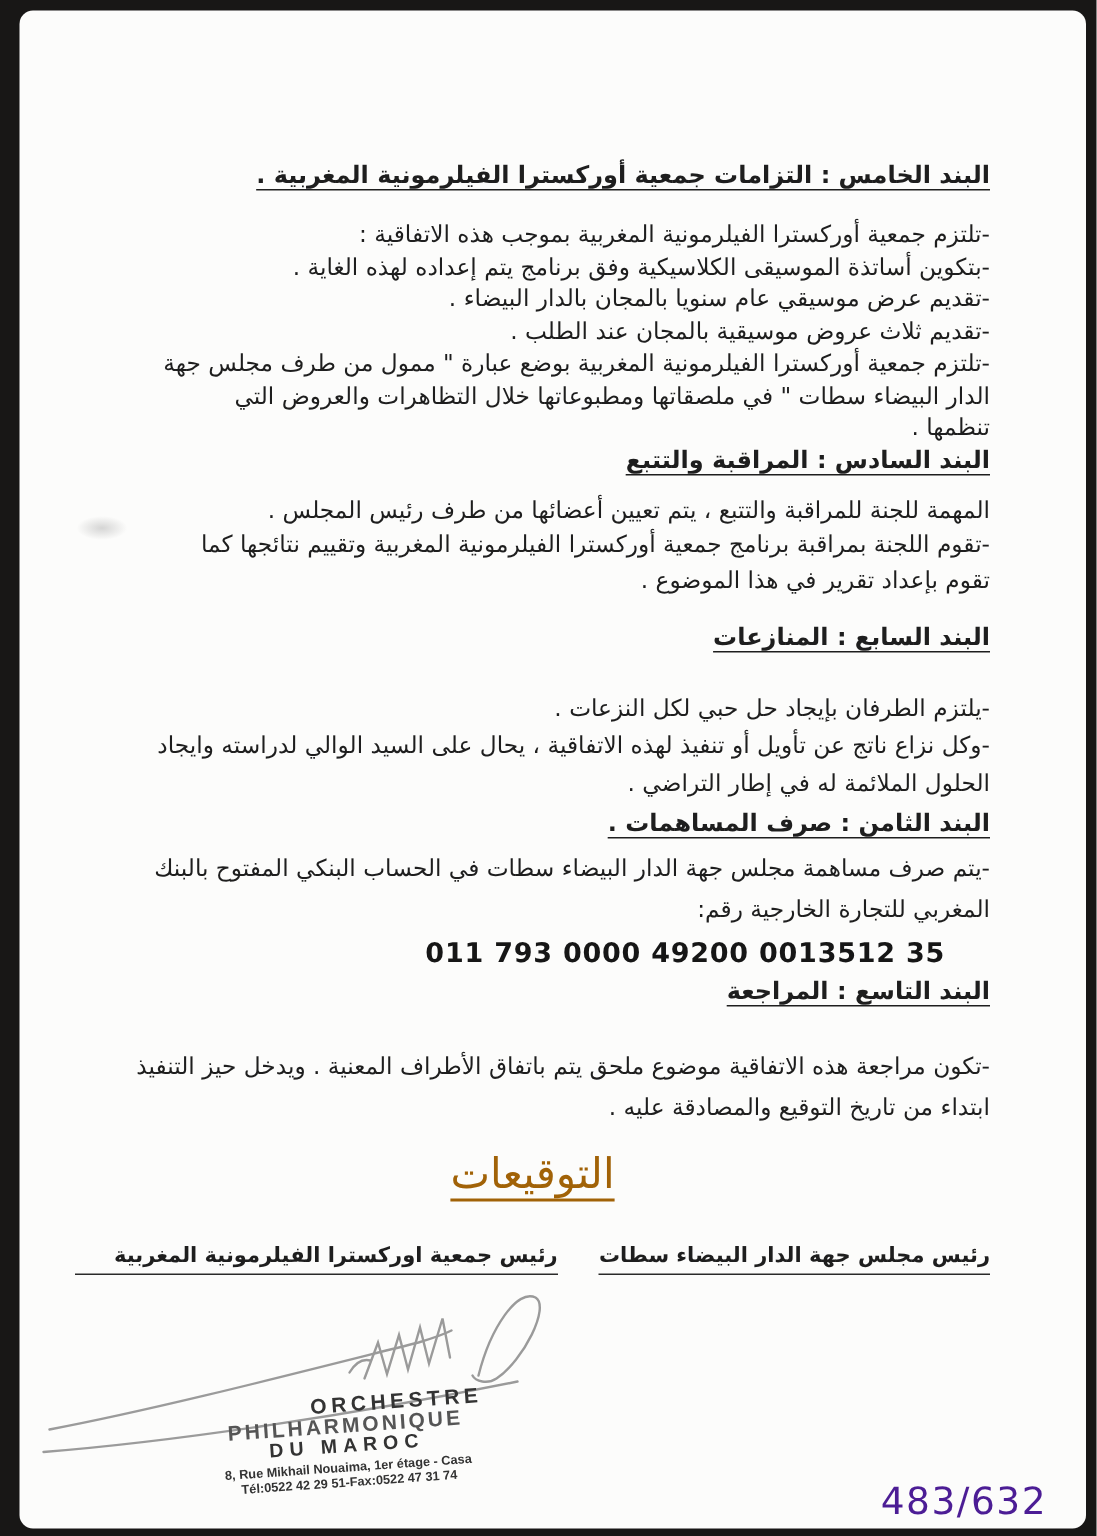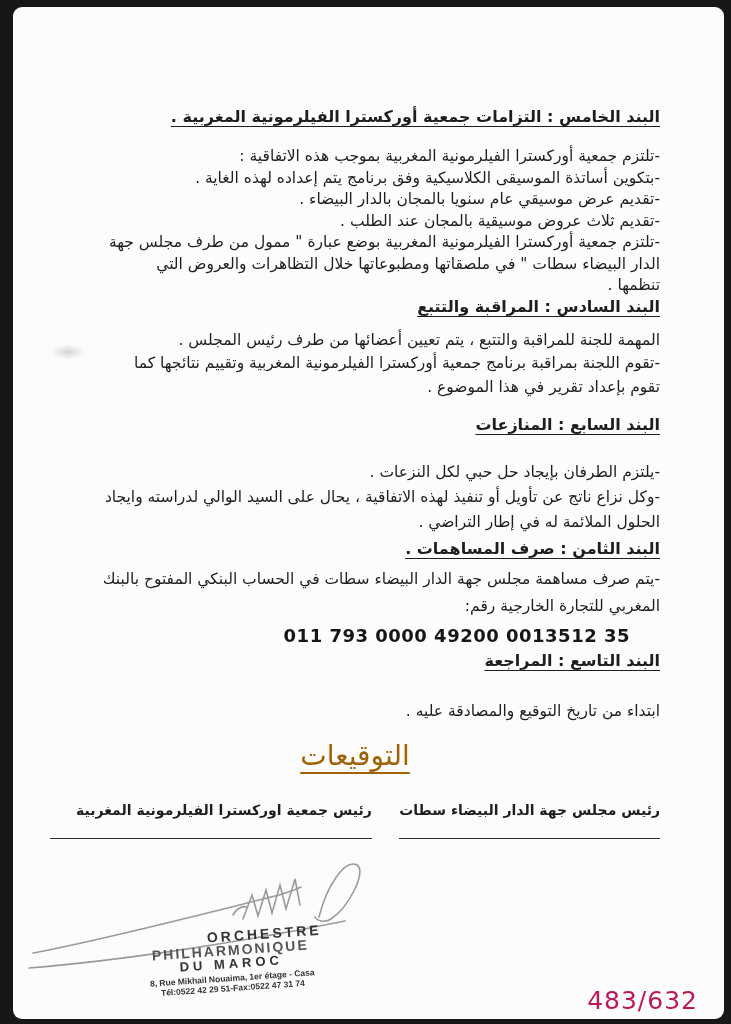--- a/index.html
+++ b/index.html
@@ -45,41 +45,41 @@
   .signatures-title{
     text-align:center;font-size:28px;margin-top:14px;
     text-decoration:underline;text-underline-offset:7px;
     color:#a16207;
   }
   .signature-row{
     display:flex;justify-content:space-between;align-items:flex-start;
     margin-top:30px;font-size:14px;font-weight:bold;
   }
   .signature-row .sig{
-    border-bottom:1.2px solid #2a2a2a;padding-bottom:20px;white-space:nowrap;
+    border-bottom:1.2px solid #2a2a2a;padding-bottom:4px;white-space:nowrap;
   }
   .sig-left{padding-inline-end:26px;}
   .signature-scribble{position:absolute;left:14px;top:848px;}
   .stamp{
     position:absolute;left:98px;top:921px;width:240px;
     transform:rotate(-4deg);text-align:center;
     font-family:"Liberation Sans",sans-serif;color:#333;
   }
   .stamp-l1{font-size:14px;font-weight:bold;letter-spacing:3px;margin-left:70px;}
   .stamp-l2{font-size:14px;font-weight:bold;letter-spacing:2px;margin-top:-2px;color:#555;}
   .stamp-l3{font-size:13px;font-weight:bold;letter-spacing:4px;margin-top:-2px;}
   .stamp-addr{font-size:8.5px;font-weight:bold;margin-top:2px;white-space:nowrap;}
   .stamp-tel{font-size:8.5px;font-weight:bold;white-space:nowrap;}
   .smudge{
     position:absolute;left:38px;top:337px;width:34px;height:16px;
     background:radial-gradient(ellipse,rgba(140,140,140,.35),transparent 70%);
   }
   .page-number{
     position:absolute;right:26px;bottom:4px;
-    font-size:25px;color:#be185d;letter-spacing:1px;
+    font-size:25px;color:#4c1d95;letter-spacing:1px;
     font-family:"DejaVu Sans",sans-serif;direction:ltr;
   }
 </style>
 </head>
 <body>
 
 <div class="page">
 
   <div class="smudge"></div>
 
@@ -112,20 +112,21 @@
 
     <div class="section s8">
       <div class="heading">البند الثامن   : صرف المساهمات .</div>
       <div class="line">-يتم صرف مساهمة مجلس جهة الدار البيضاء سطات  في الحساب البنكي   المفتوح بالبنك</div>
       <div class="line">المغربي للتجارة الخارجية رقم:</div>
       <div class="bank-number" dir="ltr">011 793 0000 49200 0013512 35</div>
     </div>
 
     <div class="section s9">
       <div class="heading">البند التاسع  : المراجعة</div>
+      <div class="line">-تكون مراجعة هذه الاتفاقية موضوع ملحق يتم باتفاق الأطراف المعنية . ويدخل حيز  التنفيذ</div>
       <div class="line">ابتداء من تاريخ التوقيع والمصادقة عليه .</div>
     </div>
 
     <div class="signatures-title">التوقيعات</div>
 
     <div class="signature-row">
       <span class="sig sig-right">رئيس مجلس جهة الدار البيضاء سطات</span>
       <span class="sig sig-left">رئيس جمعية اوركسترا الفيلرمونية المغربية</span>
     </div>
 

